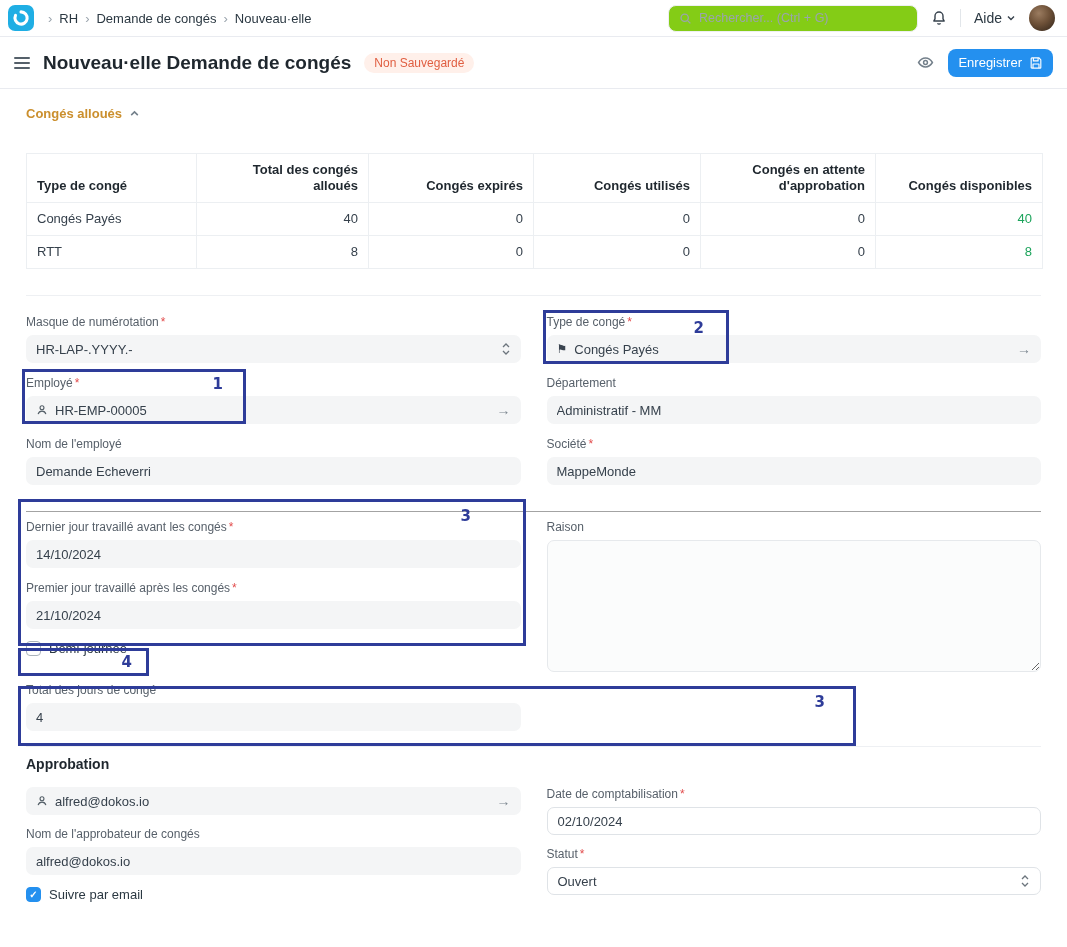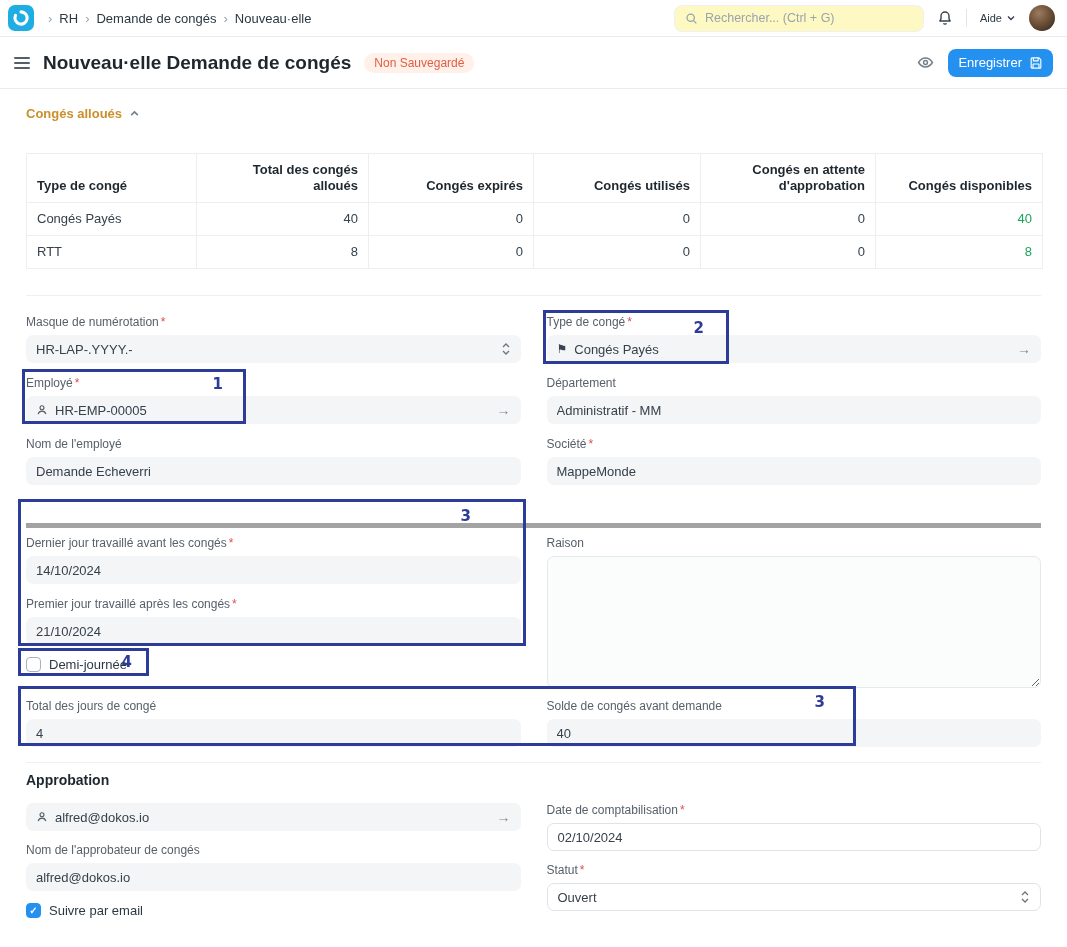--- a/index.html
+++ b/index.html
@@ -33,33 +33,33 @@
     background: #1faee4;
     display: flex; align-items: center; justify-content: center;
     flex: 0 0 auto;
   }
   .breadcrumb { display: flex; align-items: center; gap: 7px; }
   .crumb { color: #2b3842; font-size: 13px; cursor: pointer; }
   .crumb-sep { color: #9aa4ad; font-size: 13px; }
   .nav-right { margin-left: auto; display: flex; align-items: center; gap: 13px; }
   .search-box {
     width: 250px; height: 27px;
-    background: #fef9c3;
+    background: #84cc16;
     border: 1px solid #eef0f2;
     border-radius: 8px;
     display: flex; align-items: center;
     padding: 0 10px; gap: 7px;
   }
   .search-box input {
     border: none; outline: none; background: transparent;
     font-family: inherit; font-size: 12.5px; color: #525960; width: 100%;
   }
   .search-box input::placeholder { color: #9aa4ad; }
   .nav-divider { width: 1px; height: 18px; background: #e2e6ea; }
-  .help { display: flex; align-items: center; gap: 4px; font-size: 11px; color: #2b3842; cursor: pointer; }
+  .help { display: flex; align-items: center; gap: 4px; font-size: 14px; color: #2b3842; cursor: pointer; }
   .avatar {
     width: 26px; height: 26px; border-radius: 50%;
     background: radial-gradient(circle at 38% 32%, #9b7c60 0%, #6e5138 45%, #2e2218 100%);
     flex: 0 0 auto;
   }
 
   
   .page-head {
     height: 52px;
     display: flex; align-items: center;
@@ -100,22 +100,22 @@
   .leave-table th {
     font-weight: 700; color: #1f272e; text-align: right; vertical-align: bottom;
     line-height: 16px; background: #fff;
   }
   .leave-table th:first-child { text-align: left; }
   .leave-table td { text-align: right; color: #36414c; line-height: 16px; }
   .leave-table td:first-child { text-align: left; }
   .leave-table td.green { color: #1ca35b; }
 
   .sec-fields {
-    padding: 19px 0 25px;
-    border-bottom: 5px solid #a3a3a3;
+    padding: 19px 0 13px;
+    border-bottom: 1px solid #a3a3a3;
     display: grid; grid-template-columns: 1fr 1fr; column-gap: 26px;
   }
   .field { margin-bottom: 13px; }
   .f-label { display: block; font-size: 12px; color: #57606a; line-height: 15px; margin-bottom: 5px; }
   .req { color: #e24c4c; margin-left: 2px; }
 
   .control {
     height: 28px; width: 100%;
     background: #f4f5f6;
     border: none; border-radius: 7px;
@@ -377,26 +377,20 @@
         </div>
       </div>
     </div>
     <div class="totals-grid">
       <div class="field" style="margin-bottom:0">
         <label class="f-label"><span>Total des jours de congé</span></label>
         <div class="control">
           <span class="ctl-text">4</span>
         </div>
       </div>
-      <div class="field" style="margin-bottom:0">
-        <label class="f-label"><span>Solde de congés avant demande</span></label>
-        <div class="control">
-          <span class="ctl-text">40</span>
-        </div>
-      </div>
     </div>
   </section>
 
   <section class="sec-approval">
     <h2 class="sec-heading" style="margin-bottom:14px">Approbation</h2>
     <div class="two-col">
       <div class="col">
         <div class="field" style="margin-bottom:12px">
           <div class="control">
             <span class="lead-icon">

